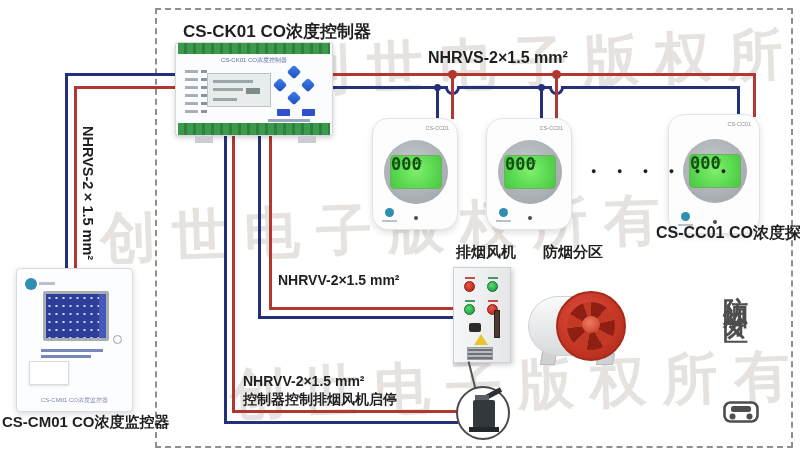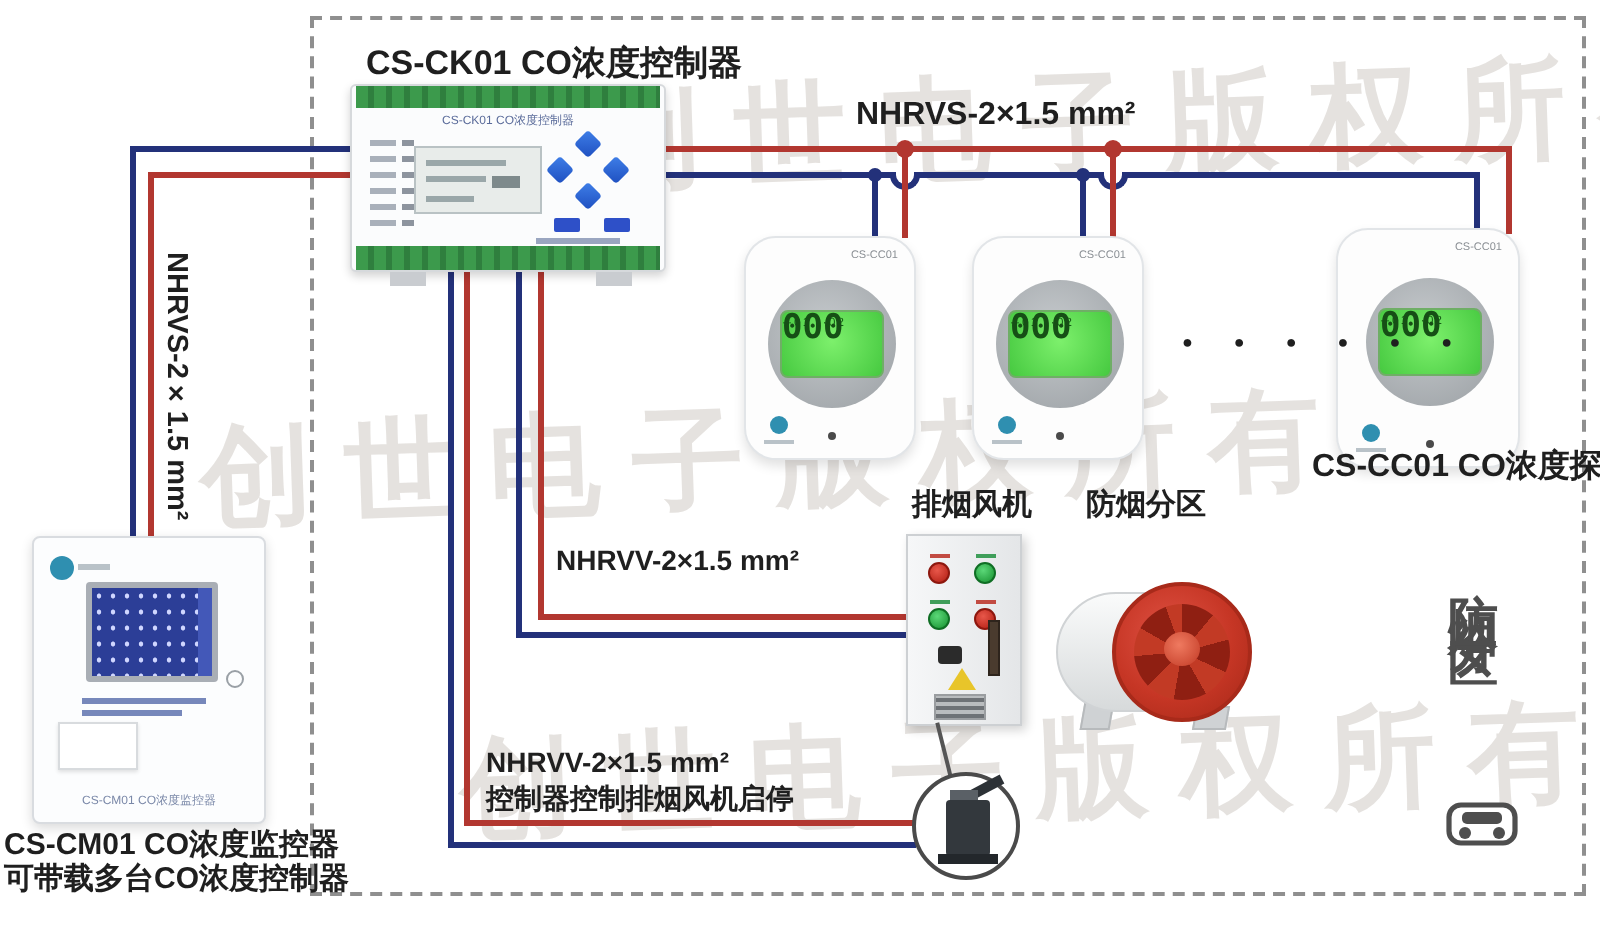--- a/index.html
+++ b/index.html
@@ -240,21 +240,20 @@
       <div class="screen"></div>
       <div class="sidebar"></div>
     </div>
     <div class="row" style="left:24px;top:80px;width:62px;"></div>
     <div class="row" style="left:24px;top:86px;width:50px;"></div>
     <div class="ring"></div>
     <div class="card"></div>
     <div class="plabel">CS-CM01 CO浓度监控器</div>
   </div>
   <div class="lbl" style="left:2px;top:413px;font-size:15px;">CS-CM01 CO浓度监控器</div>
-  <div class="lbl" style="left:2px;top:430px;font-size:15px;">可带载多台CO浓度控制器</div>
 
   <div class="lbl" style="left:278px;top:272px;font-size:14px;">NHRVV-2×1.5 mm²</div>
   <div class="lbl" style="left:243px;top:373px;font-size:14px;">NHRVV-2×1.5 mm²</div>
   <div class="lbl" style="left:243px;top:391px;font-size:14px;">控制器控制排烟风机启停</div>
 
   <div class="lbl" style="left:456px;top:243px;font-size:15px;">排烟风机</div>
   <div class="fb">
     <div class="pbl" style="left:11px;top:9px;background:#c24b42;"></div>
     <div class="pbl" style="left:34px;top:9px;background:#3f9e5a;"></div>
     <div class="pb red" style="left:10px;top:13px;"></div>

